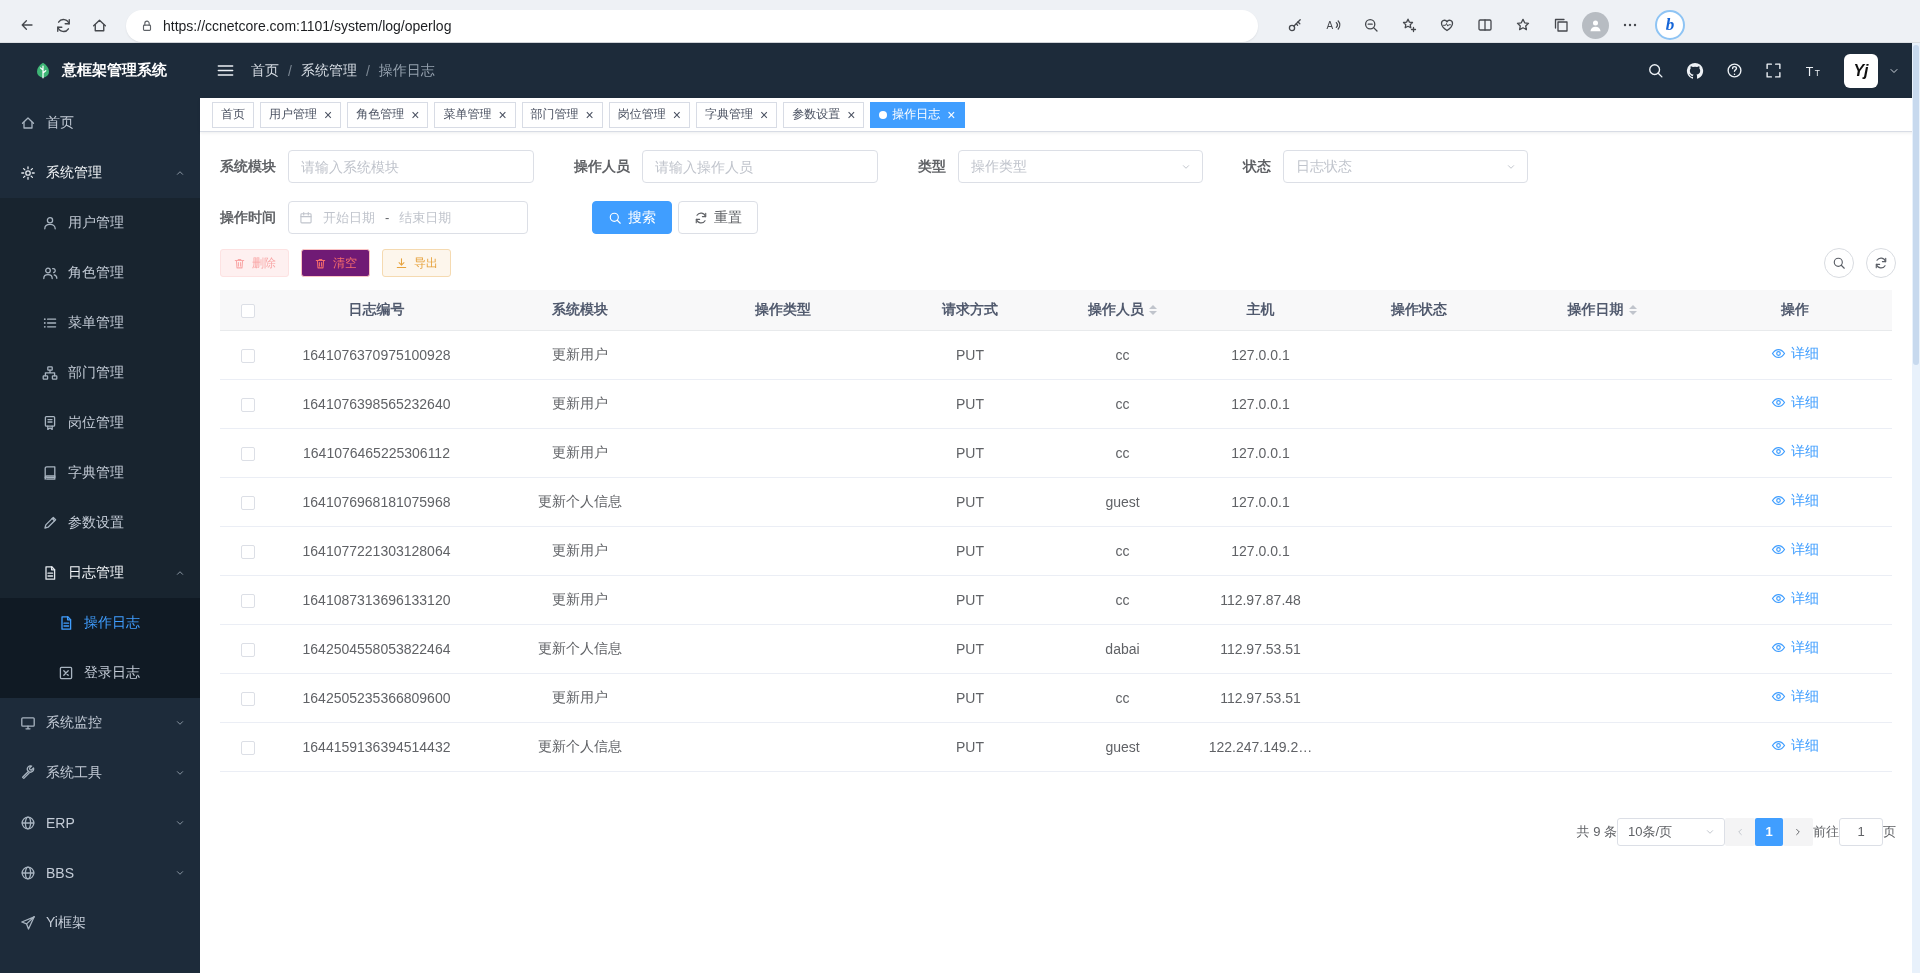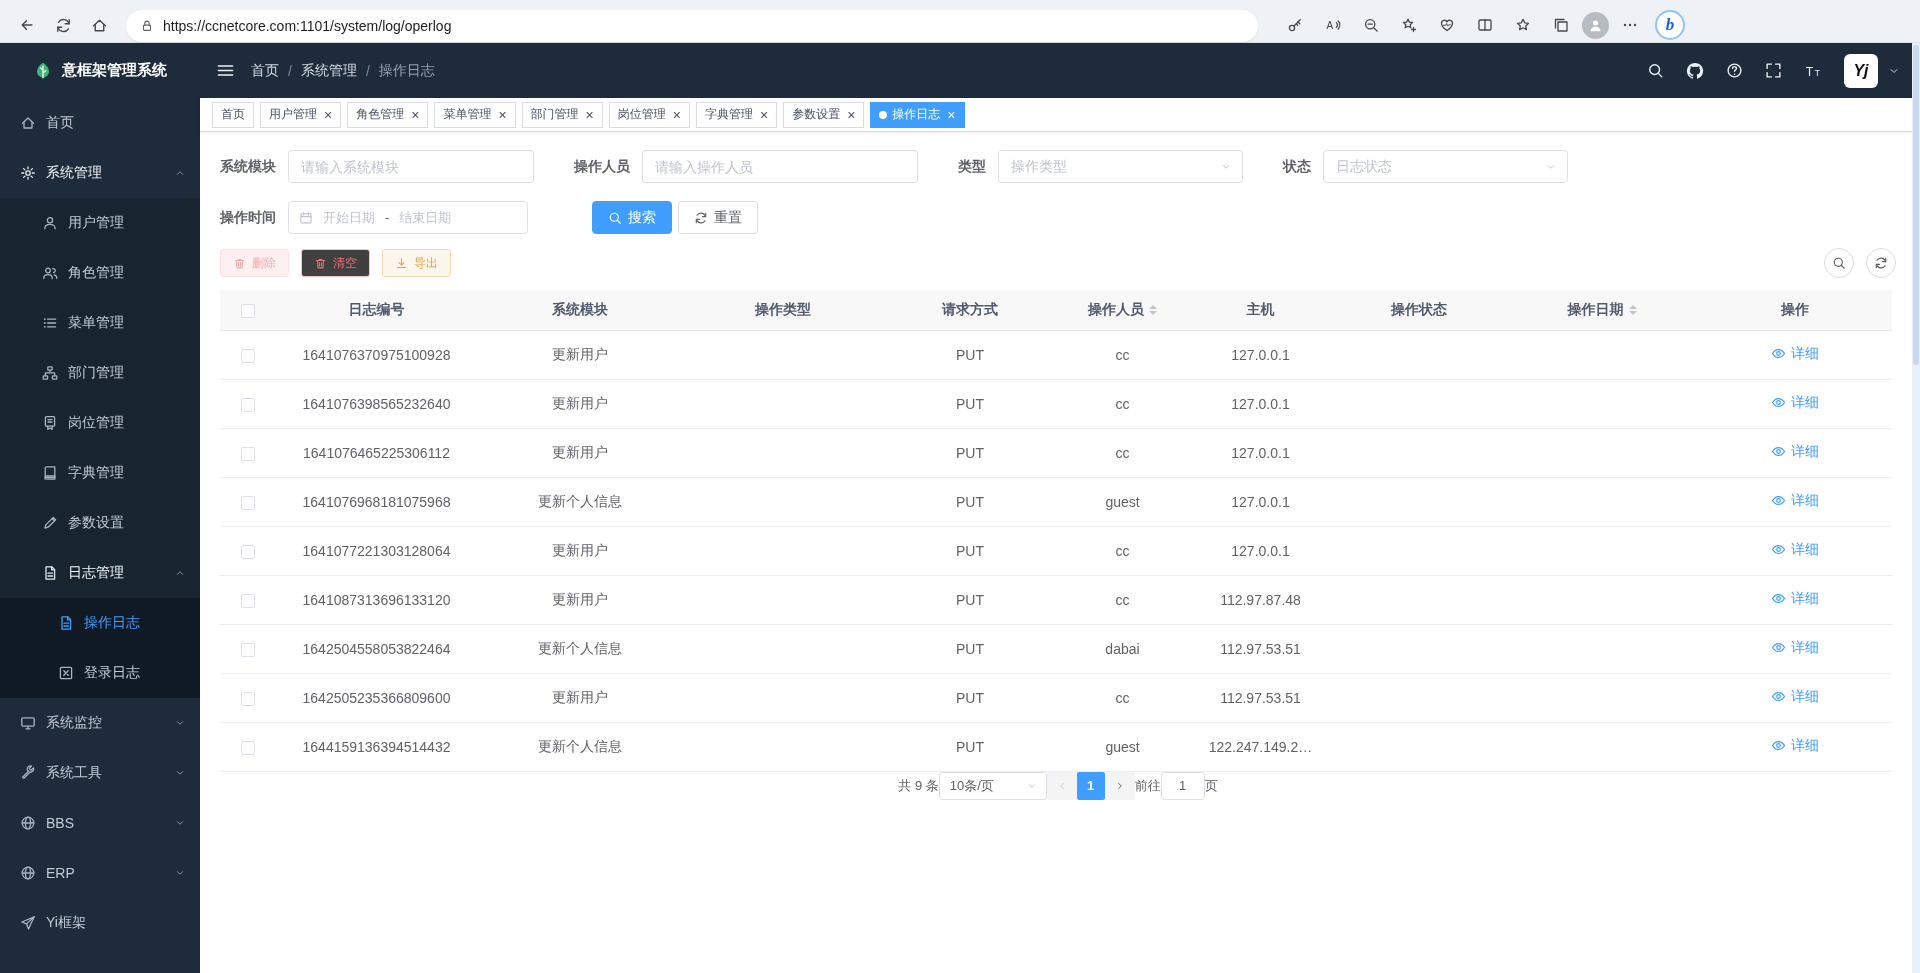--- a/index.html
+++ b/index.html
@@ -55,51 +55,51 @@
 
   
   .content{flex:1;padding:18px 24px 0 20px;overflow:hidden}
   .filter-row{display:flex;align-items:center;margin-bottom:18px}
   .filter-row.second{margin-bottom:14px}
   .f-item{display:flex;align-items:center;margin-right:40px}
   .f-label{font-size:14px;font-weight:700;color:#606266;margin-right:12px;white-space:nowrap}
   input{outline:none;font-family:inherit}
   .text-input{height:33px;border:1px solid #dcdfe6;border-radius:4px;padding:0 12px;font-size:14px;color:#606266;background:#fff}
   .text-input::placeholder{color:#c0c4cc}
-  .w225{width:246px}.w240{width:276px}
+  .w225{width:246px}.w240{width:236px}
   .select{width:245px;height:33px;border:1px solid #dcdfe6;border-radius:4px;display:flex;align-items:center;padding:0 10px 0 12px;font-size:14px;color:#c0c4cc;background:#fff;cursor:pointer}
   .sel-arrow{margin-left:auto;color:#c0c4cc}
   .date-range{width:240px;height:33px;border:1px solid #dcdfe6;border-radius:4px;display:flex;align-items:center;padding:0 10px;gap:10px;font-size:13px;color:#c0c4cc;background:#fff;cursor:pointer}
   .date-range .sep{color:#606266}
 
   .btn{height:33px;border-radius:4px;display:inline-flex;align-items:center;gap:6px;padding:0 15px;font-size:14px;cursor:pointer;border:1px solid #dcdfe6;background:#fff;color:#606266;font-family:inherit}
   .btn-primary{background:var(--accent);border-color:var(--accent);color:#fff;margin-left:24px}
   .btn-default{margin-left:6px}
   .btn-sm{height:28px;padding:0 12px;font-size:12px;border-radius:3px;margin-right:12px}
   .btn-danger-disabled{background:#fef0f0;border-color:#fde2e2;color:#f9a7a7;cursor:not-allowed}
-  .btn-danger-plain{background:#404040;border-color:#fbc4c4;color:var(--danger)}
+  .btn-danger-plain{background:#701a75;border-color:#fbc4c4;color:var(--danger)}
   .btn-warning-plain{background:#fdf6ec;border-color:#f5dab1;color:var(--warning)}
 
   .action-row{display:flex;align-items:center;margin-bottom:12px}
   .table-tools{margin-left:auto;display:flex;align-items:center;gap:12px}
   .tool-circle{width:30px;height:30px;border:1px solid #d9dce1;border-radius:50%;display:flex;align-items:center;justify-content:center;color:#5a5e66;background:#fff;cursor:pointer}
 
   
   table{border-collapse:collapse;table-layout:fixed;width:1672px}
   thead th{height:40px;background:#f8f8f9;color:#515a6e;font-size:14px;font-weight:700;border-bottom:1px solid #e8eaec;text-align:center}
   tbody td{height:49px;border-bottom:1px solid #ebeef5;font-size:14px;color:#606266;text-align:center;overflow:hidden;white-space:nowrap;text-overflow:ellipsis}
   .checkbox{width:14px;height:14px;border:1px solid #dcdfe6;border-radius:2px;display:inline-block;background:#fff;cursor:pointer;vertical-align:middle}
   .sort{display:inline-flex;flex-direction:column;margin-left:5px;vertical-align:middle;cursor:pointer}
   .sort i{width:0;height:0;border:4px solid transparent;display:block}
   .sort .up{border-bottom-color:#c0c4cc;margin-bottom:2px}
   .sort .down{border-top-color:#c0c4cc}
   .detail-link{color:var(--accent);display:inline-flex;align-items:center;gap:5px;cursor:pointer;font-size:14px}
 
   
-  .pagination{display:flex;align-items:center;justify-content:center;font-size:13px;color:#606266}
+  .pagination{display:flex;align-items:center;justify-content:flex-end;margin-top:46px;font-size:13px;color:#606266}
   .page-select{width:108px;height:28px;border:1px solid #dcdfe6;border-radius:3px;display:flex;align-items:center;padding:0 8px 0 10px;font-size:13px;color:#606266;background:#fff;cursor:pointer}
   .page-btn{min-width:30px;height:28px;background:#f4f4f5;border-radius:2px;display:flex;align-items:center;justify-content:center;color:#606266;cursor:pointer}
   .page-btn.disabled{color:#c0c4cc}
   .page-num{min-width:28px;height:28px;background:var(--accent);color:#fff;border-radius:2px;display:flex;align-items:center;justify-content:center;font-weight:700;font-size:13px;cursor:pointer}
   .goto-input{width:44px;height:28px;border:1px solid #dcdfe6;border-radius:3px;text-align:center;font-size:13px;color:#606266}
 
   .scroll-strip{position:fixed;right:0;top:43px;bottom:0;width:8px;background:#e8f1fb;cursor:pointer}
   .scroll-thumb{position:absolute;top:2px;left:1px;width:6px;height:320px;background:#c7d9ee;border-radius:3px}
 </style>
 </head>
@@ -367,36 +367,36 @@
           </span>
         </div>
         <div class="menu-item lv1">
           <span class="mi-icon">
             <svg width="16" height="16" viewBox="0 0 16 16" fill="none" stroke="currentColor" stroke-width="1.3" stroke-linecap="round" stroke-linejoin="round" aria-hidden="true">
               <circle cx="8" cy="8" r="5.8"></circle>
               <ellipse cx="8" cy="8" rx="2.6" ry="5.8"></ellipse>
               <path d="M2.2 8h11.6"></path>
             </svg>
           </span>
-          <span class="mi-label">BBS</span>
+          <span class="mi-label">ERP</span>
           <span class="mi-arrow">
             <svg width="12" height="12" viewBox="0 0 16 16" fill="none" stroke="currentColor" stroke-width="1.3" stroke-linecap="round" stroke-linejoin="round" aria-hidden="true">
               <path d="M4.5 6.2 8 9.7l3.5-3.5"></path>
             </svg>
           </span>
         </div>
         <div class="menu-item lv1">
           <span class="mi-icon">
             <svg width="16" height="16" viewBox="0 0 16 16" fill="none" stroke="currentColor" stroke-width="1.3" stroke-linecap="round" stroke-linejoin="round" aria-hidden="true">
               <circle cx="8" cy="8" r="5.8"></circle>
               <ellipse cx="8" cy="8" rx="2.6" ry="5.8"></ellipse>
               <path d="M2.2 8h11.6"></path>
             </svg>
           </span>
-          <span class="mi-label">ERP</span>
+          <span class="mi-label">BBS</span>
           <span class="mi-arrow">
             <svg width="12" height="12" viewBox="0 0 16 16" fill="none" stroke="currentColor" stroke-width="1.3" stroke-linecap="round" stroke-linejoin="round" aria-hidden="true">
               <path d="M4.5 6.2 8 9.7l3.5-3.5"></path>
             </svg>
           </span>
         </div>
         <div class="menu-item lv1">
           <span class="mi-icon">
             <svg width="16" height="16" viewBox="0 0 16 16" fill="none" stroke="currentColor" stroke-width="1.3" stroke-linecap="round" stroke-linejoin="round" aria-hidden="true">
               <path d="M14.2 1.8 1.8 7l4.8 1.9L8.5 14z"></path>

